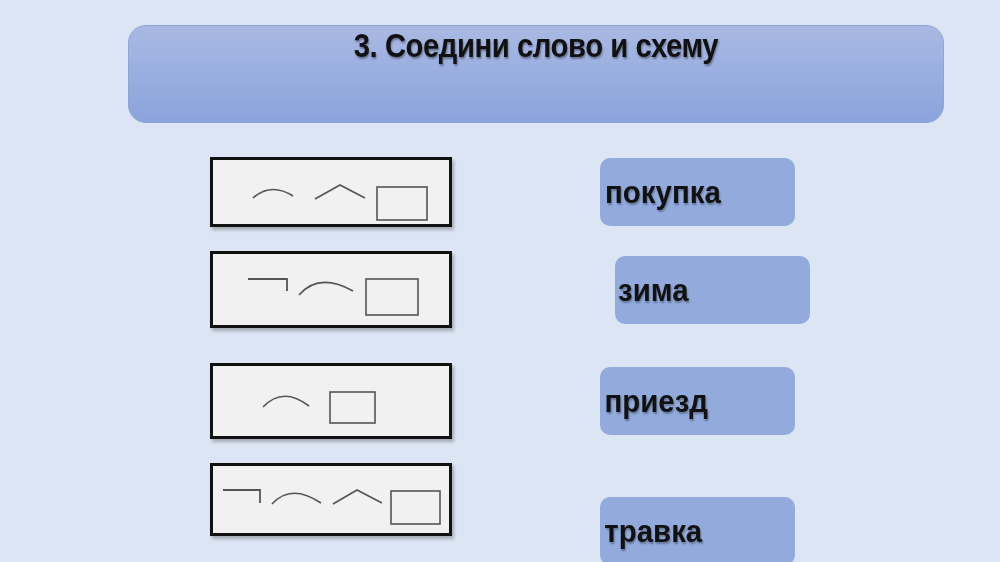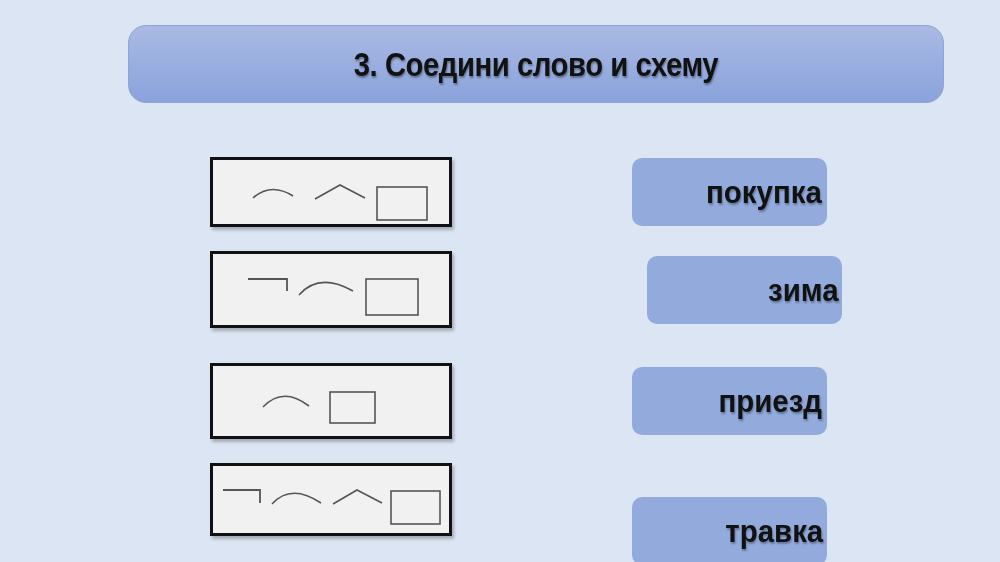--- a/index.html
+++ b/index.html
@@ -3,47 +3,47 @@
 <meta charset="utf-8">
 <style>
   html, body { margin: 0; padding: 0; }
   body {
     width: 1000px; height: 562px; overflow: hidden;
     background: #dce5f4;
     position: relative;
     font-family: "Liberation Sans", "DejaVu Sans", sans-serif;
   }
   .title-box {
-    position: absolute; left: 128px; top: 25px; width: 816px; height: 78px;
+    position: absolute; left: 128px; top: 25px; width: 816px; height: 98px;
     border-radius: 18px;
     background: linear-gradient(to bottom, #a9b9e2 0%, #98ade0 55%, #8aa3db 100%);
     border: 1px solid #8ea3d6;
     box-sizing: border-box;
-    display: flex; align-items: center; justify-content: center;
+    display: flex; justify-content: center;
   }
   .title-text {
     font-family: "Liberation Sans", sans-serif;
     font-weight: bold; font-size: 34px; color: #111;
     letter-spacing: -0.5px;
     text-shadow: 1px 2px 2px rgba(0,0,0,0.35);
     transform: scaleX(0.86);
   }
   .schema {
     position: absolute; left: 210px; width: 242px;
     background: #f1f1f1;
     border: 3px solid #111;
     box-sizing: border-box;
     box-shadow: 2px 3px 3px rgba(0,0,0,0.25);
   }
   .schema svg { position: absolute; left: 0; top: 0; }
   .word-btn {
-    position: absolute; left: 632px; width: 195px; height: 68px;
+    position: absolute; left: 600px; width: 195px; height: 68px;
     background: #92abdc;
     border-radius: 10px;
-    display: flex; align-items: center; justify-content: flex-end;
+    display: flex; align-items: center; justify-content: flex-start;
     cursor: pointer;
   }
   .word-text {
     font-family: "Liberation Sans", sans-serif;
     font-weight: bold; font-size: 32px; color: #111;
     text-shadow: 1px 2px 2px rgba(0,0,0,0.3);
     transform: scaleX(0.92);
   }
 </style>
 </head>

